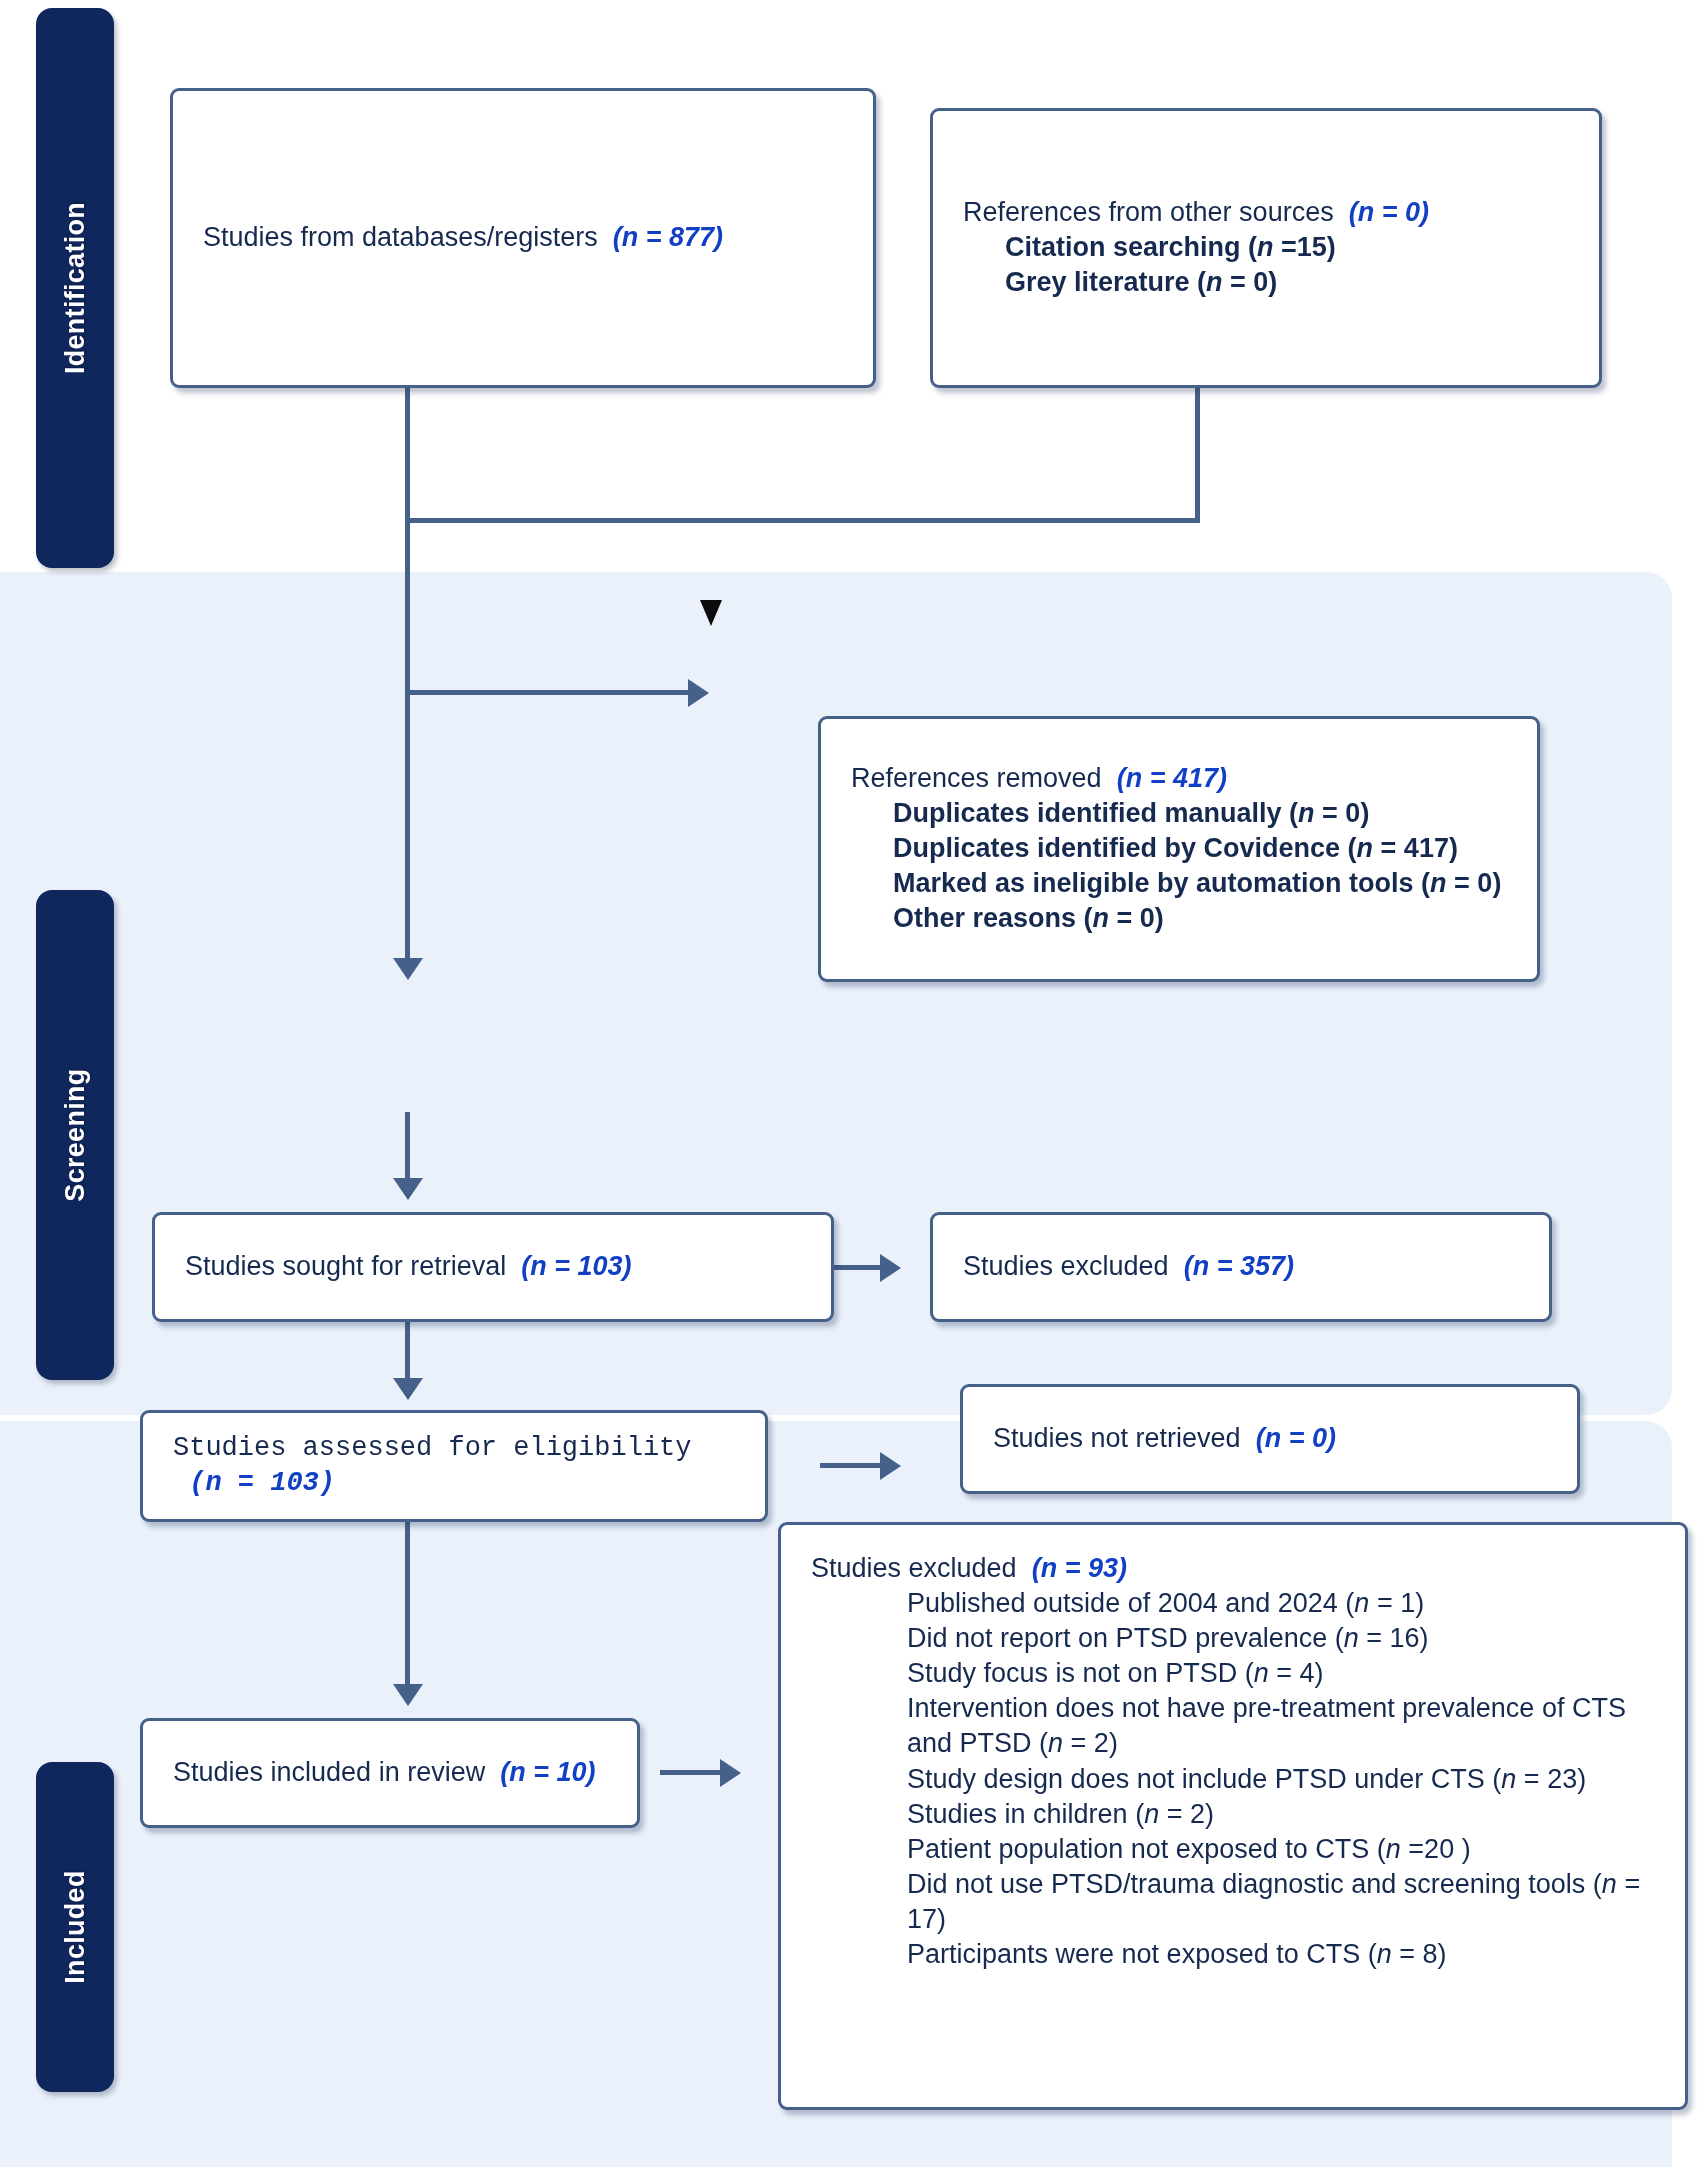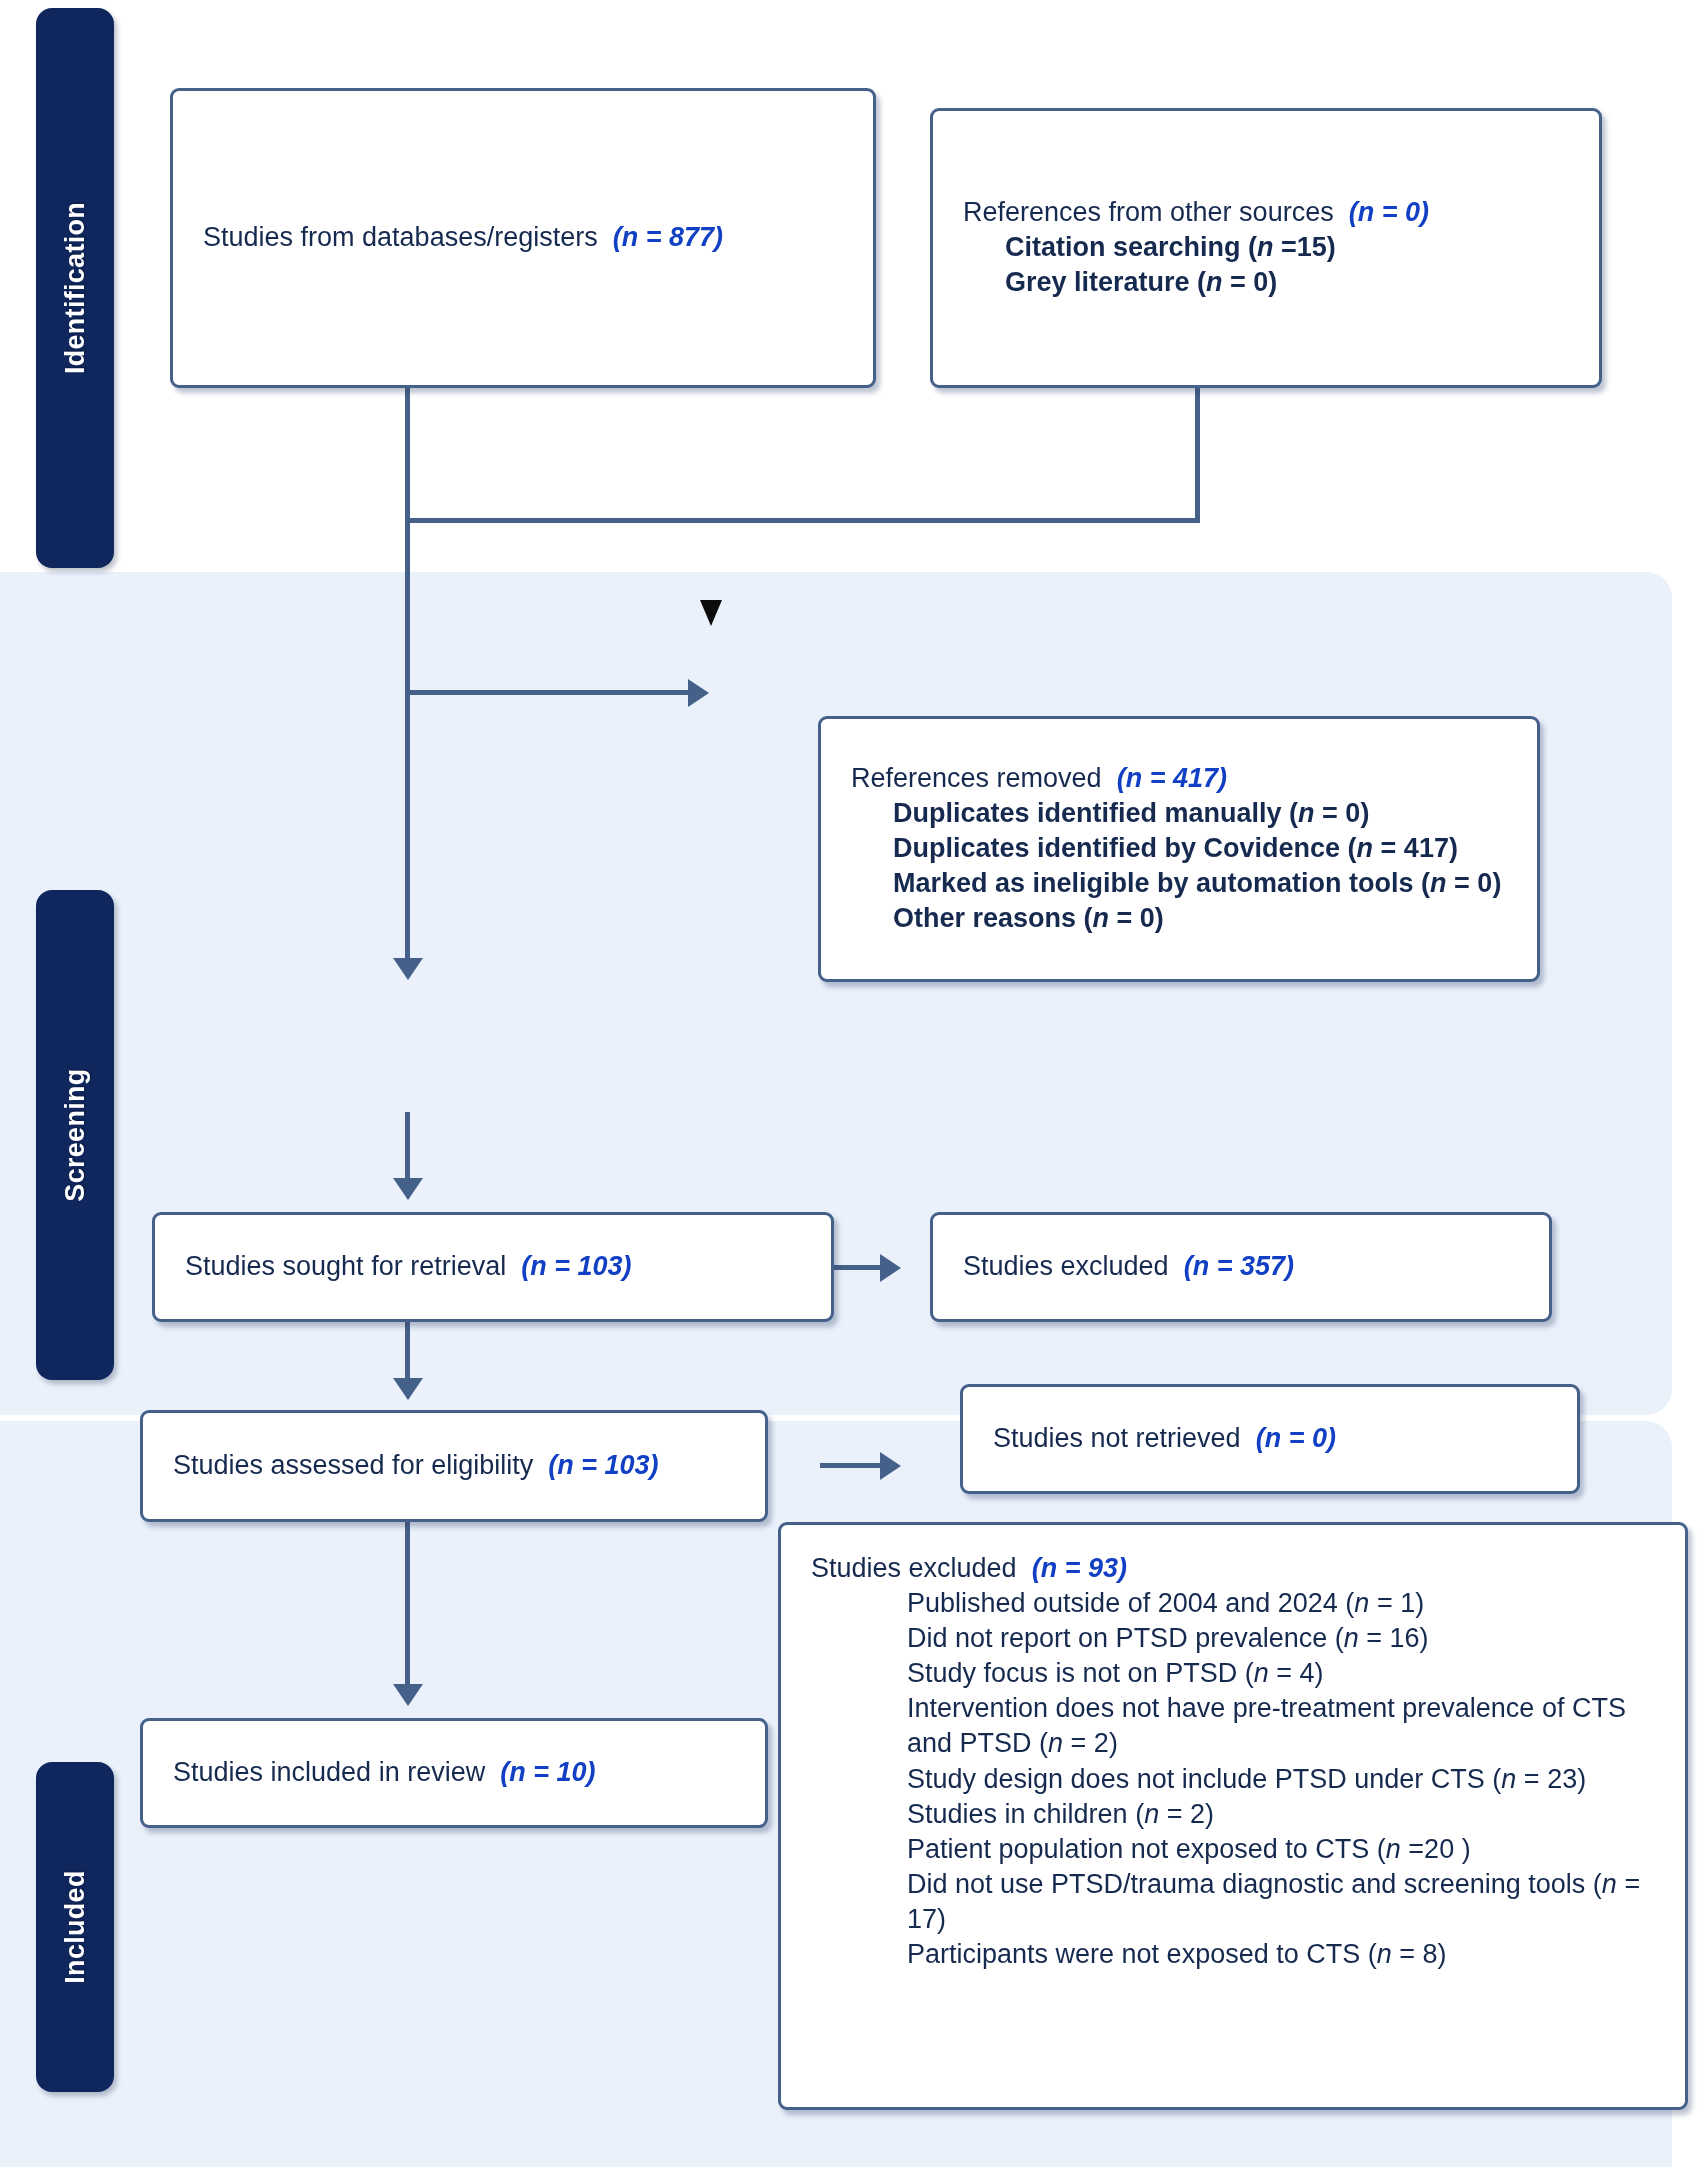--- a/index.html
+++ b/index.html
@@ -102,23 +102,23 @@
   .indent-1 { margin-left: 42px; font-weight: bold; }
   .indent-2 { margin-left: 96px; }
 
   
   #box-databases      { left: 170px;  top: 88px;   width: 706px; height: 300px; }
   #box-other-sources  { left: 930px;  top: 108px;  width: 672px; height: 280px; }
   #box-refs-removed   { left: 818px;  top: 716px;  width: 722px; height: 266px; }
   #box-screened       { left: 140px;  top: 1002px; width: 640px; height: 110px; }
   #box-sought         { left: 140px;  top: 1212px; width: 682px; height: 110px; margin-left: 12px; }
   #box-excluded-357   { left: 930px;  top: 1212px; width: 622px; height: 110px; }
-  #box-assessed       { left: 140px;  top: 1410px; width: 628px; height: 112px; }
+  #box-assessed       { left: 140px;  top: 1410px; width: 628px; height: 112px; font-family: Liberation Mono, monospace; }
   #box-not-retrieved  { left: 960px;  top: 1384px; width: 620px; height: 110px; }
-  #box-included       { left: 140px;  top: 1718px; width: 628px; height: 110px; }
+  #box-included       { left: 140px;  top: 1718px; width: 500px; height: 110px; }
   #box-excluded-93    { left: 778px;  top: 1522px; width: 910px; height: 588px; }
 
   
   .conn {
     position: absolute;
     background: #456089;
   }
   .v { width: 5px; }
   .h { height: 5px; }
 

